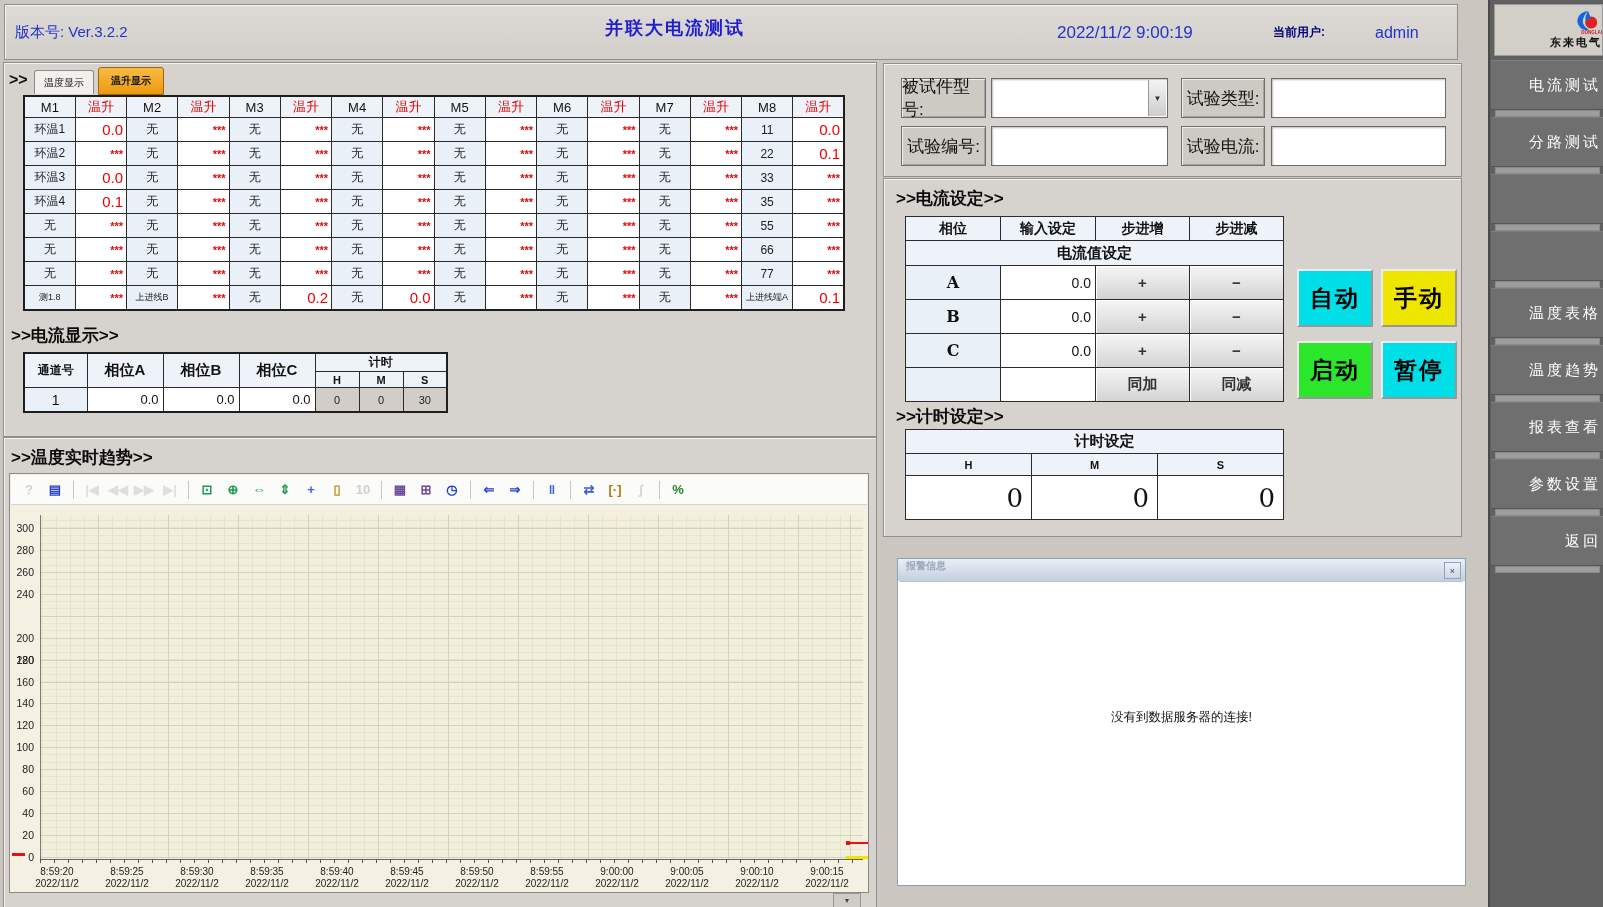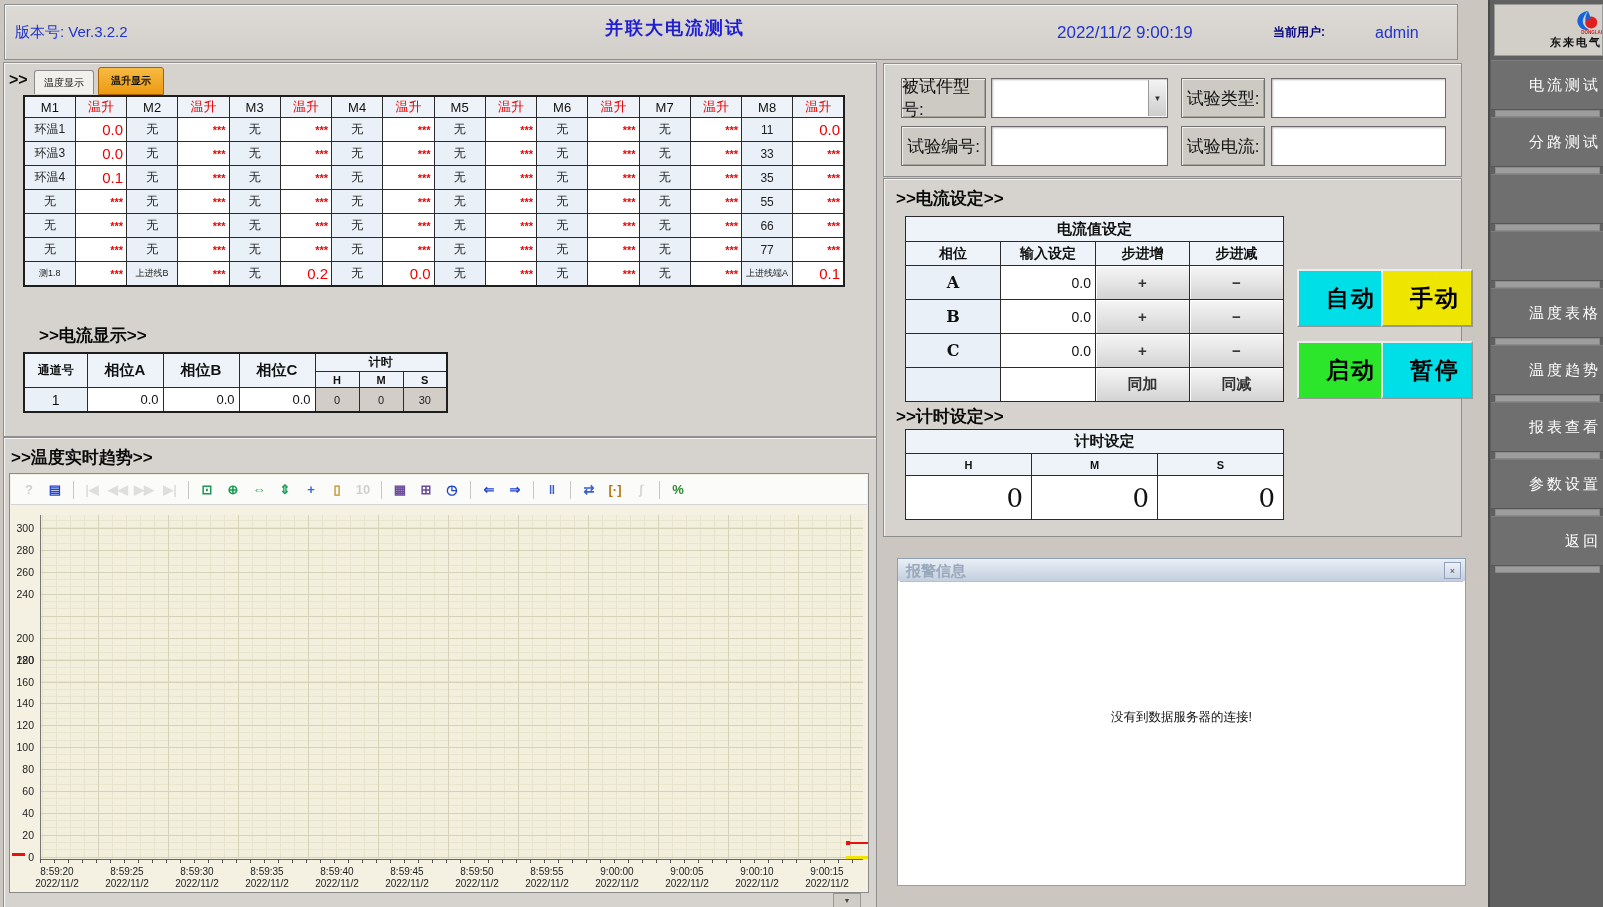--- a/index.html
+++ b/index.html
@@ -27,21 +27,21 @@
   table.grid th,table.grid td{border:1px solid #2b2b2b;overflow:hidden;white-space:nowrap;padding:0;}
   #tt{left:19px;top:32px;width:822px;border:2px solid #1e1e1e;}
   #tt th{height:20px;background:#eef3f9;font-size:13px;font-weight:normal;}
   #tt th.rh{color:#e80000;}
   #tt td{height:23px;}
   #tt .cl{background:#e9f0f7;text-align:center;font-size:12px;color:#222;}
   #tt .cl.sm{font-size:9px;}
   #tt .cv{background:#fff;color:#ee0000;text-align:right;padding-right:3px;}
   #tt .cv.stars{font-size:11px;font-weight:bold;}
   #tt .cv.num{font-size:15px;}
-  #cd-heading{left:7px;top:261px;margin-left:28px;}
+  #cd-heading{left:7px;top:261px;}
   #cd{left:19px;top:289px;width:423px;border:2px solid #1e1e1e;}
   #cd th{background:#eef3f9;}
   #cd th.cdh{font-size:12px;}
   #cd th.big{font-size:15px;font-weight:bold;}
   #cd tr.sub th{height:15px;font-size:11px;font-weight:bold;}
   #cd tbody td{height:23px;}
   #cd .cdch{background:#e9f0f7;text-align:center;font-size:14px;}
   #cd .cdv{background:#fff;text-align:right;font-size:13px;padding-right:4px;}
   #cd .cdt{background:#d2cec7;text-align:center;font-size:11px;color:#222;}
   
@@ -93,35 +93,35 @@
   #cs{left:21px;top:37px;width:378px;border:1px solid #1e1e1e;}
   #cs th.cs-title{height:24px;background:#eef3f9;font-size:15px;font-weight:bold;}
   #cs th.cs-h{height:23px;background:#eef3f9;font-size:14px;font-weight:bold;}
   #cs td{height:33px;}
   #cs .phase{background:#e9f0f7;text-align:center;font-family:"DejaVu Serif",serif;
              font-size:16px;font-weight:bold;}
   #cs .inp{background:#fff;text-align:right;font-size:14px;padding-right:4px;}
   #cs .pm{background:linear-gradient(#f5f5f5,#d3d3d3);text-align:center;font-size:15px;
           font-weight:bold;color:#333;box-shadow:inset 1px 1px 0 #fff;}
   .bigbtn{position:absolute;width:72px;height:54px;display:flex;align-items:center;justify-content:center;
-          font-size:23px;font-weight:bold;color:#000;border:2px outset #ececec;letter-spacing:2px;padding-left:16px;}
+          font-size:23px;font-weight:bold;color:#000;border:2px outset #ececec;letter-spacing:2px;}
   #btn-auto{left:413px;top:90px;}  #btn-manual{left:497px;top:90px;}
   #btn-start{left:413px;top:162px;} #btn-pause{left:497px;top:162px;}
   #ts-heading{left:12px;top:226px;}
   #ts{left:21px;top:250px;width:378px;border:1px solid #1e1e1e;}
   #ts th.ts-title{height:23px;background:#eef3f9;font-size:15px;font-weight:bold;padding-left:20px;}
   #ts th.ts-h{height:21px;background:#eef3f9;font-size:11px;font-weight:bold;}
   #ts td{height:43px;background:#fff;text-align:right;padding-right:8px;
          font-family:"DejaVu Serif",serif;font-size:26px;}
   
   #alarm{position:absolute;left:897px;top:558px;width:567px;height:326px;background:#fff;
          border:1px solid #8fa0b5;}
   #alarm-titlebar{position:absolute;left:0;top:0;right:0;height:22px;
-                  background:linear-gradient(#e9eff6,#c3cfdf);display:flex;align-items:flex-end;
-                  padding-left:8px;font-size:15px;font-weight:bold;color:#9aa8bb;}
+                  background:linear-gradient(#e9eff6,#c3cfdf);display:flex;align-items:flex-start;
+                  padding-left:8px;font-size:10px;font-weight:bold;color:#9aa8bb;}
   #alarm-close{position:absolute;right:4px;top:3px;width:15px;height:15px;
                background:linear-gradient(#eef2f8,#cbd6e4);border:1px solid #92a2bc;
                display:flex;align-items:center;justify-content:center;font-size:9px;color:#445;}
   #alarm-body{position:absolute;left:2px;top:22px;right:2px;bottom:2px;background:#fff;
               border-top:1px solid #b8c2cf;display:flex;align-items:center;justify-content:center;}
   #alarm-msg{font-size:12.5px;color:#111;margin-bottom:30px;}
   
   #sidebar{position:absolute;left:1488px;top:0;width:115px;height:907px;background:#606060;
            border-left:2px solid #4a4a4a;}
   #logo-panel{position:absolute;left:4px;top:4px;width:107px;height:50px;background:#d2cfc9;
@@ -185,20 +185,38 @@
             <td class="cl">无</td>
             <td class="cv stars">***</td>
             <td class="cl">无</td>
             <td class="cv stars">***</td>
             <td class="cl">无</td>
             <td class="cv stars">***</td>
             <td class="cl">无</td>
             <td class="cv stars">***</td>
             <td class="cl">11</td>
             <td class="cv num">0.0</td>
+          </tr>
+          <tr>
+            <td class="cl">环温2</td>
+            <td class="cv stars">***</td>
+            <td class="cl">无</td>
+            <td class="cv stars">***</td>
+            <td class="cl">无</td>
+            <td class="cv stars">***</td>
+            <td class="cl">无</td>
+            <td class="cv stars">***</td>
+            <td class="cl">无</td>
+            <td class="cv stars">***</td>
+            <td class="cl">无</td>
+            <td class="cv stars">***</td>
+            <td class="cl">无</td>
+            <td class="cv stars">***</td>
+            <td class="cl">22</td>
+            <td class="cv num">0.1</td>
           </tr>
           <tr>
             <td class="cl">环温3</td>
             <td class="cv num">0.0</td>
             <td class="cl">无</td>
             <td class="cv stars">***</td>
             <td class="cl">无</td>
             <td class="cv stars">***</td>
             <td class="cl">无</td>
             <td class="cv stars">***</td>
@@ -476,28 +494,28 @@
     <div class="heading" id="cs-heading">&gt;&gt;电流设定&gt;&gt;</div>
     <table class="grid" id="cs">
       <colgroup>
           <col style="width:95px">
           <col style="width:95px">
           <col style="width:94px">
           <col style="width:94px">
         </colgroup>
       <tbody>
           <tr>
-            <th colspan="4" class="cs-title">电流值设定</th>
-          </tr>
-      <tr>
         <th class="cs-h">相位</th>
         <th class="cs-h">输入设定</th>
         <th class="cs-h">步进增</th>
         <th class="cs-h">步进减</th>
       </tr>
+      <tr>
+            <th colspan="4" class="cs-title">电流值设定</th>
+          </tr>
       <tr>
         <td class="phase">A</td>
         <td class="inp">0.0</td>
         <td class="pm">+</td>
         <td class="pm">−</td>
       </tr>
       <tr>
         <td class="phase">B</td>
         <td class="inp">0.0</td>
         <td class="pm">+</td>

